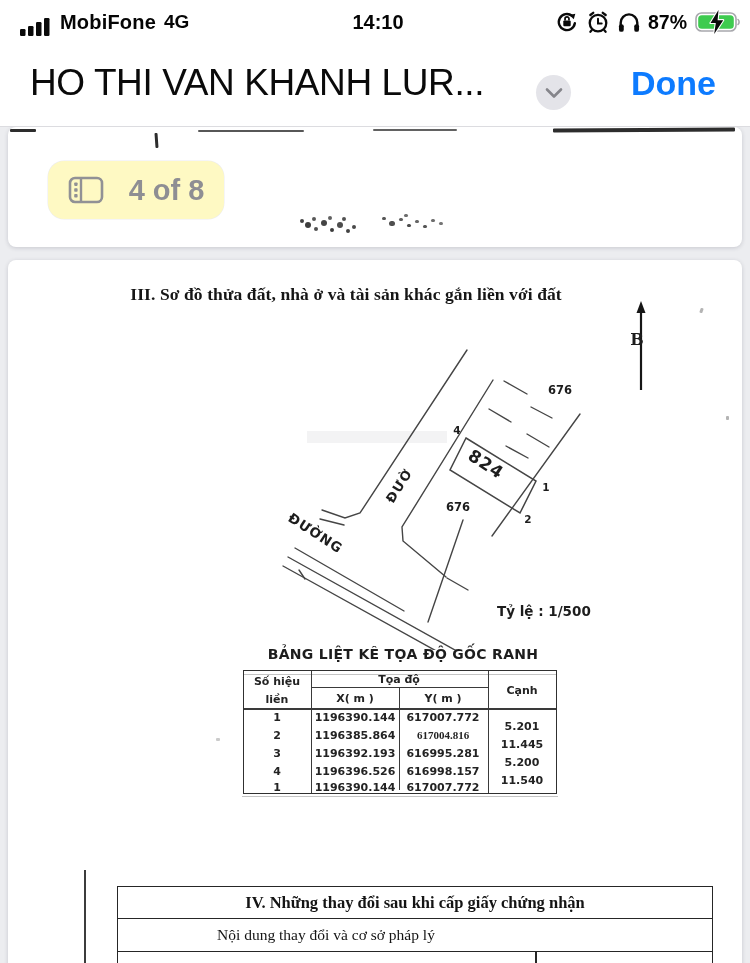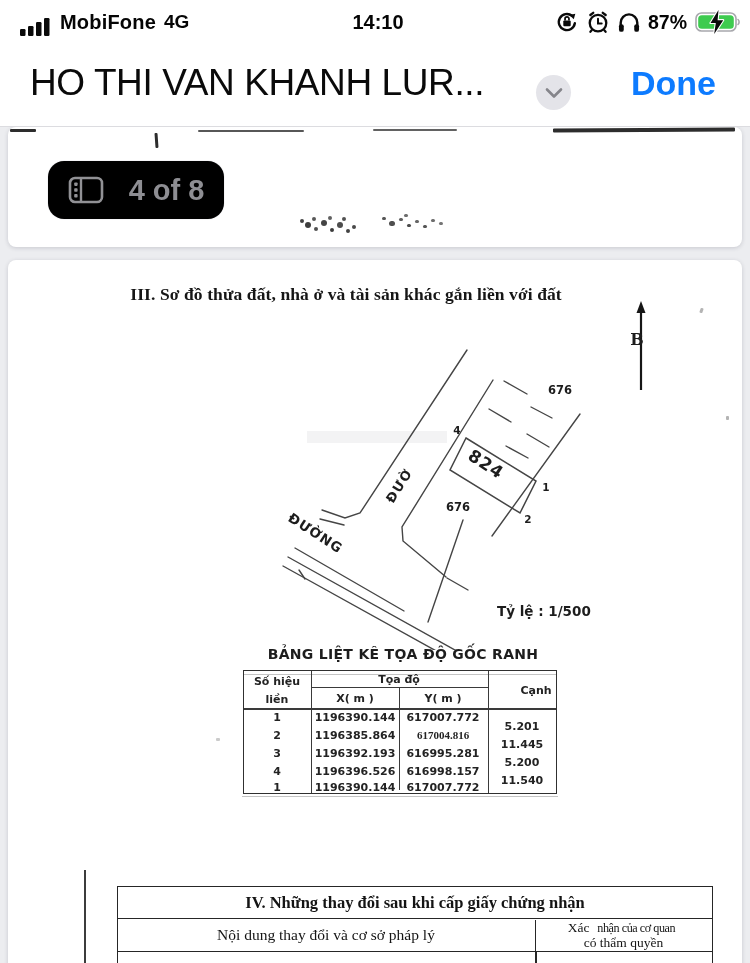--- a/index.html
+++ b/index.html
@@ -29,21 +29,21 @@
   .page{position:absolute;left:8px;width:734px;background:#ffffff;border-radius:8px;
         box-shadow:0 1px 4px rgba(40,40,60,.18);}
   .page1{top:127px;height:120px;}
   .page2{top:260px;height:740px;}
 
   
   .scanseg{position:absolute;background:#2d2d2d;border-radius:1px;}
   .smudge{position:absolute;filter:blur(.5px);opacity:.85;}
 
   
-  .pill{position:absolute;left:40px;top:34px;width:176px;height:58px;background:#000000;border-radius:16px;
+  .pill{position:absolute;left:40px;top:34px;width:176px;height:58px;background:#fef9c3;border-radius:16px;
         display:flex;align-items:center;justify-content:center;gap:25px;box-shadow:0 0 0 .5px #ececef;}
   .pill-label{font-size:29px;font-weight:600;color:#8e8e93;}
 
   
   .doc-title{position:absolute;left:0;top:24px;width:676px;text-align:center;
              font-family:"Liberation Serif",serif;font-weight:700;font-size:17.5px;color:#161616;letter-spacing:.1px;}
   .diagram{position:absolute;left:244px;top:30px;width:468px;height:360px;}
   .diagram text{font-family:"DejaVu Sans",sans-serif;font-weight:bold;fill:#1d1d1d;}
 
   
@@ -212,21 +212,21 @@
       <div class="vline" style="left:244px;top:0;height:100%;"></div>
       <div class="hline" style="left:67px;top:16px;width:177px;"></div>
       <div class="hline" style="left:0;top:37px;width:100%;height:1.5px;"></div>
       <div class="ghost" style="left:-2px;top:125px;width:316px;height:1px;"></div>
 
       <div class="ccell" style="left:33px;top:10px;">Số hiệu</div>
       <div class="ccell" style="left:33px;top:28px;">liền</div>
       <div class="ccell" style="left:155px;top:8px;">Tọa độ</div>
       <div class="ccell" style="left:111px;top:27px;">X( m )</div>
       <div class="ccell" style="left:199px;top:27px;">Y( m )</div>
-      <div class="ccell" style="left:278px;top:19px;margin-left:14px;">Cạnh</div>
+      <div class="ccell" style="left:278px;top:19px;">Cạnh</div>
 
       <div>
         <div class="ccell" style="left:33px;top:46px;">1</div>
         <div class="ccell" style="left:111px;top:46px;">1196390.144</div>
         <div class="ccell" style="left:199px;top:46px;">617007.772</div>
       </div>
       <div>
         <div class="ccell" style="left:33px;top:64px;">2</div>
         <div class="ccell" style="left:111px;top:64px;">1196385.864</div>
         <div class="ccell" style="left:199px;top:64px;font-family:Liberation Serif, serif;">617004.816</div>
@@ -251,24 +251,20 @@
       <div class="ccell" style="left:278px;top:73px;">11.445</div>
       <div class="ccell" style="left:278px;top:91px;">5.200</div>
       <div class="ccell" style="left:278px;top:109px;">11.540</div>
     </div>
 
     <div class="marginline"></div>
     <div class="ivtable">
       <div class="iv-title">IV. Những thay đổi sau khi cấp giấy chứng nhận</div>
       <div class="iv-row2">
         <div class="iv-left">Nội dung thay đổi và cơ sở pháp lý</div>
-        <div class="iv-right">
-          <span><span>Xác </span><span class="smudged">nhận của cơ quan</span></span>
-          <span>có thẩm quyền</span>
-        </div>
       </div>
       <div class="iv-div3"></div>
     </div>
 
     <div class="speck" style="left:692px;top:48px;width:3px;height:5px;transform:rotate(20deg);"></div>
     <div class="speck" style="left:718px;top:156px;width:3px;height:4px;"></div>
     <div class="speck" style="left:208px;top:478px;width:4px;height:3px;opacity:.35;"></div>
   </div>
 
 </div>

